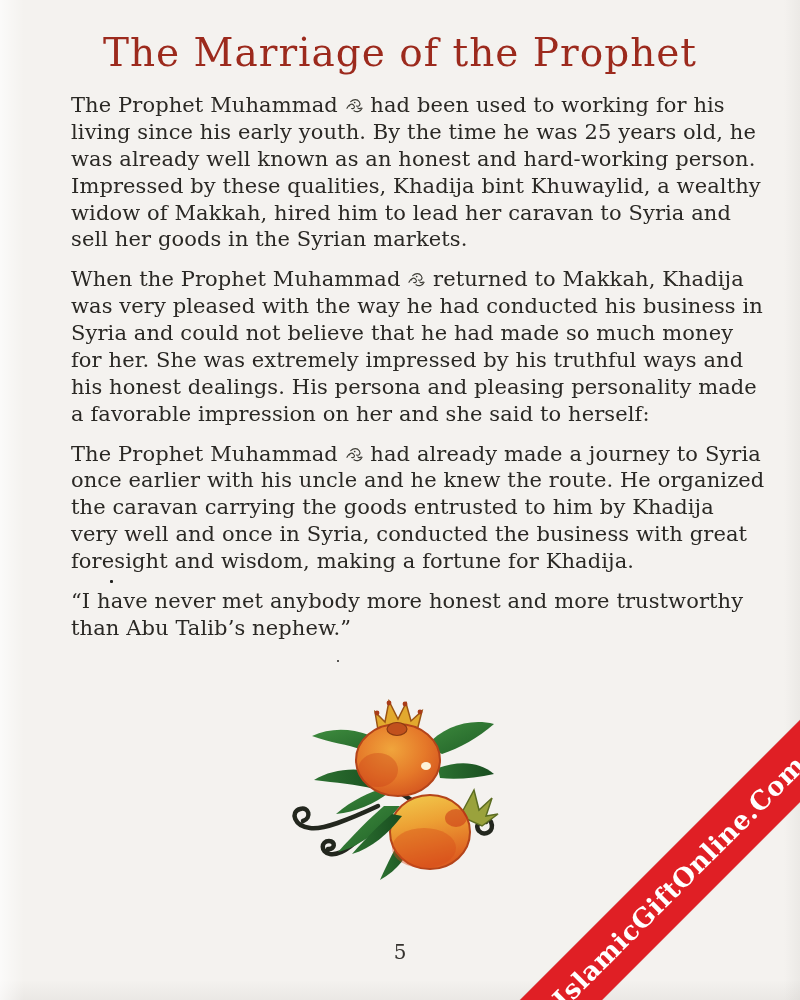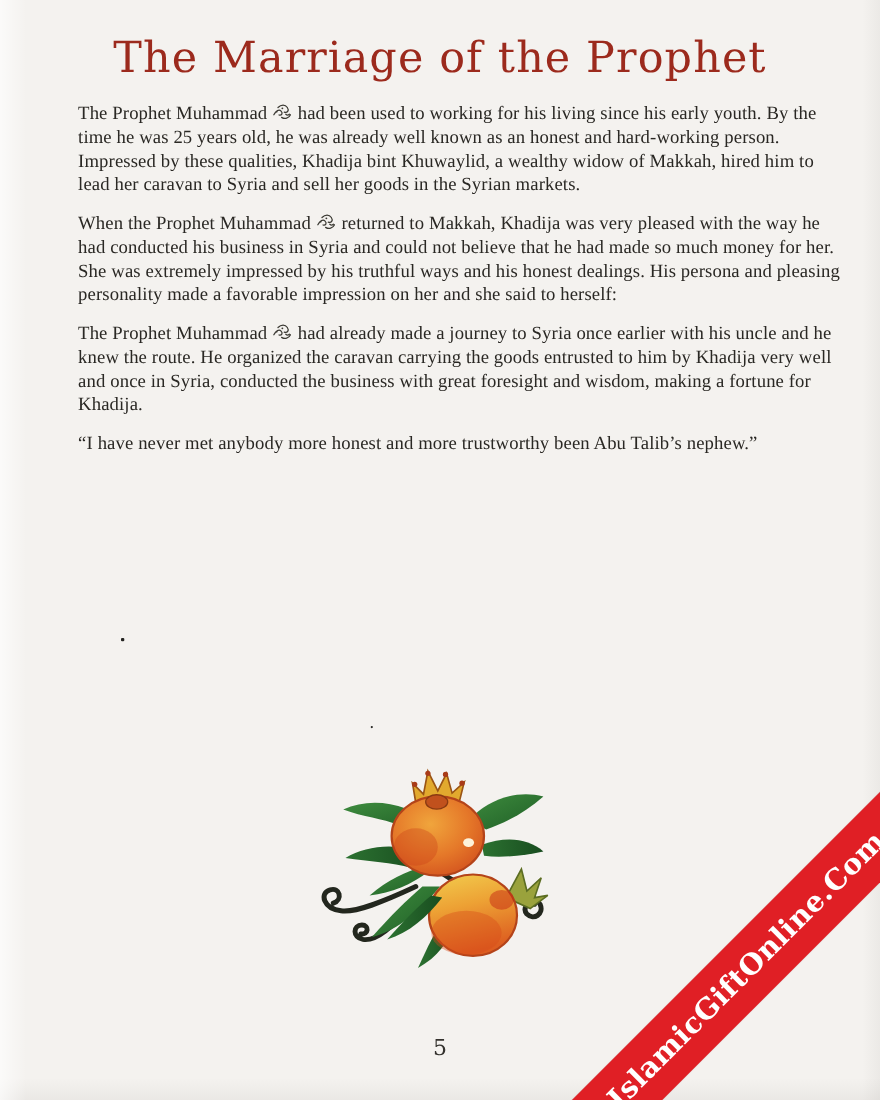--- a/index.html
+++ b/index.html
@@ -26,25 +26,24 @@
     text-align: center;
     font-size: 39px;
     font-weight: 500;
     letter-spacing: 1px;
     color: #9c2a1d;
     font-family: "DejaVu Serif", serif;
   }
   .body-text {
     width: 694px;
     margin: 2px 0 0 71px;
-    font-size: 17px;
+    font-size: 21px;
     line-height: 1.28;
     color: #2a2824;
     letter-spacing: 0.1px;
-    font-family: Liberation Serif, serif;
   }
   .para { margin: 0 0 13px 0; }
   .pbuh { display: inline-block; vertical-align: -2px; line-height: 0; }
   .pbuh svg { display: inline-block; }
   .illustration {
     position: absolute;
     left: 278px; top: 688px;
     width: 236px; height: 198px;
   }
   .page-number {
@@ -109,21 +108,21 @@
       <p class="para">The Prophet Muhammad <span class="pbuh"><svg width="19" height="17" viewBox="0 0 20 18" aria-hidden="true">
     <g fill="none" stroke="#3b3a33" stroke-width="1.2" stroke-linecap="round">
       <path d="M2 12 C4 8 7 6.5 9 8.5 C11 10.5 9.5 13 7 12.2"></path>
       <path d="M6 5 C9 2 13 2 15 5 C17 8 15 10.5 12 9.5"></path>
       <path d="M9.5 14.5 C12.5 16.5 16.5 15.5 18 12"></path>
       <path d="M13.5 11.5 C14.5 12.5 16 12.5 17 11.5"></path>
     </g>
     <circle cx="10.2" cy="5.8" r="0.9" fill="#3b3a33"></circle>
     <circle cx="4.8" cy="9.2" r="0.8" fill="#3b3a33"></circle>
   </svg></span> had already made a journey to Syria once earlier with his uncle and he knew the route. He organized the caravan carrying the goods entrusted to him by Khadija very well and once in Syria, conducted the business with great foresight and wisdom, making a fortune for Khadija.</p>
-      <p class="para">“I have never met anybody more honest and more trustworthy been Abu Talib’s nephew.”</p>
+      <p class="para">“I have never met anybody more honest and more trustworthy than Abu Talib’s nephew.”</p>
     </div>
 
   <div class="illustration">
     <svg width="236" height="198" viewBox="0 0 236 198" aria-hidden="true">
       <defs>
         <radialGradient id="fruit1g" cx="42%" cy="35%" r="75%">
           <stop offset="0%" stop-color="#f0a53c"></stop>
           <stop offset="55%" stop-color="#e57829"></stop>
           <stop offset="100%" stop-color="#d14e1d"></stop>
         </radialGradient>

